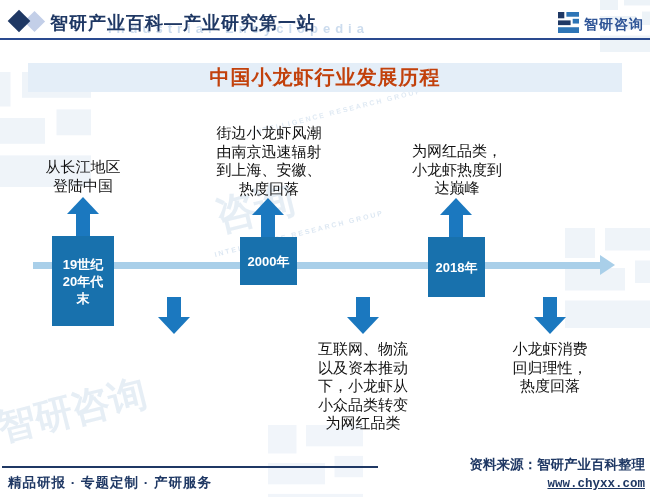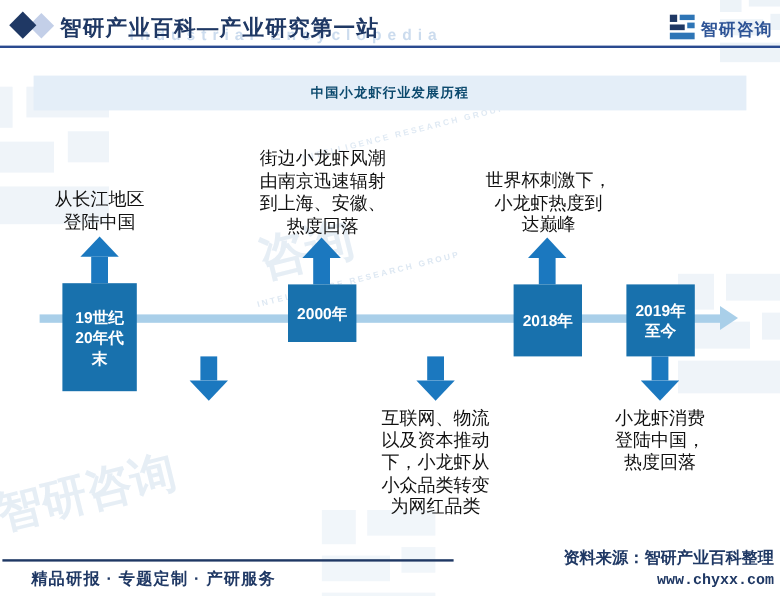--- a/index.html
+++ b/index.html
@@ -21,21 +21,21 @@
   .hdr{position:absolute;left:0;top:0;width:650px;height:40px;border-bottom:2px solid #2a4a8f;z-index:3;background:transparent;}
   .diamond{position:absolute;width:15px;height:15px;transform:rotate(45deg);}
   .d-light{left:27px;top:14px;background:#c3cfe8;}
   .d-dark{left:11px;top:13px;width:16px;height:16px;background:var(--navy);}
   .hdr-title{position:absolute;left:50px;top:11px;font-size:18px;font-weight:bold;color:var(--navy);letter-spacing:1px;z-index:2;}
   .hdr-logo{position:absolute;right:6px;top:12px;display:flex;align-items:center;gap:5px;}
   .hdr-logo .brand{font-size:14px;font-weight:bold;color:var(--brand-blue);letter-spacing:1px;}
 
   
   .title-bar{position:absolute;left:28px;top:63px;width:594px;height:29px;background:var(--title-bg);
-    display:flex;align-items:center;justify-content:center;font-size:11px;font-weight:bold;color:#0c4a6e;letter-spacing:1px;z-index:2;}
+    display:flex;align-items:center;justify-content:center;font-size:20px;font-weight:bold;color:#c2410c;letter-spacing:1px;z-index:2;}
 
   
   .tl-line{position:absolute;left:33px;top:262px;width:569px;height:7px;background:var(--line-blue);z-index:1;}
   .tl-head{position:absolute;left:600px;top:255px;width:0;height:0;
     border-top:10px solid transparent;border-bottom:10px solid transparent;border-left:15px solid var(--line-blue);z-index:1;}
 
   .ybox{position:absolute;background:var(--box-blue);color:#fff;font-weight:bold;font-size:13px;line-height:17px;
     display:flex;align-items:center;justify-content:center;text-align:center;white-space:pre-line;z-index:2;}
   .note{position:absolute;font-size:15px;line-height:18.5px;color:#111;text-align:center;white-space:pre-line;z-index:2;}
 
@@ -58,24 +58,24 @@
 
   .n1{left:20px;top:158px;width:126px;}
   .n2{left:111px;top:340px;width:128px;}
   .n3{left:205px;top:124px;width:128px;}
   .n4{left:300px;top:340px;width:126px;}
   .n5{left:392px;top:142px;width:130px;}
   .n6{left:487px;top:340px;width:126px;}
 
   
   .ftr-line{position:absolute;left:2px;top:466px;width:376px;border-top:2px solid var(--navy);z-index:2;}
-  .ftr-services{position:absolute;left:8px;top:474px;font-size:13.5px;font-weight:bold;color:var(--navy);letter-spacing:1px;z-index:2;margin-left:18px;}
+  .ftr-services{position:absolute;left:8px;top:474px;font-size:13.5px;font-weight:bold;color:var(--navy);letter-spacing:1px;z-index:2;}
   .ftr-right{position:absolute;right:5px;top:456px;text-align:right;z-index:2;}
   .ftr-source{font-size:13.5px;font-weight:bold;color:var(--navy);}
-  .ftr-site{font-size:12.5px;font-weight:bold;color:var(--navy);font-family:"Liberation Mono","DejaVu Sans Mono",monospace;margin-top:3px;}
+  .ftr-site{font-size:12.5px;font-weight:bold;color:var(--navy);font-family:"Liberation Mono","DejaVu Sans Mono",monospace;margin-top:3px;text-decoration:underline;}
 </style>
 </head>
 <body>
 
 <div class="stage">
 
   <div class="wm" style="left:-24px;top:72px;opacity:.45;">
     <svg width="115" height="115" viewBox="0 0 40 40">
         <g fill="#dde8f3">
           <rect x="0" y="0" width="12" height="12"></rect>
@@ -178,37 +178,35 @@
   <div class="barrow ar4">
       <div class="stem stem-down"></div>
       <div class="head-down"></div>
     </div>
   <div class="note n4">互联网、物流
 以及资本推动
 下，小龙虾从
 小众品类转变
 为网红品类</div>
 
-  <div class="note n5">世界杯刺激下，
+  <div class="note n5">为网红品类，
 小龙虾热度到
 达巅峰</div>
   <div class="barrow ar5">
       <div class="head-up"></div>
       <div class="stem stem-up"></div>
     </div>
   <div class="ybox b5">2018年</div>
 
-  <div class="ybox b6">2019年
-至今</div>
   <div class="barrow ar6">
       <div class="stem stem-down"></div>
       <div class="head-down"></div>
     </div>
   <div class="note n6">小龙虾消费
-登陆中国，
+回归理性，
 热度回落</div>
 
   <div class="ftr-line"></div>
   <div class="ftr-services">精品研报 · 专题定制 · 产研服务</div>
   <div class="ftr-right">
     <div class="ftr-source">资料来源：智研产业百科整理</div>
     <div class="ftr-site">www.chyxx.com</div>
   </div>
 
 </div>

